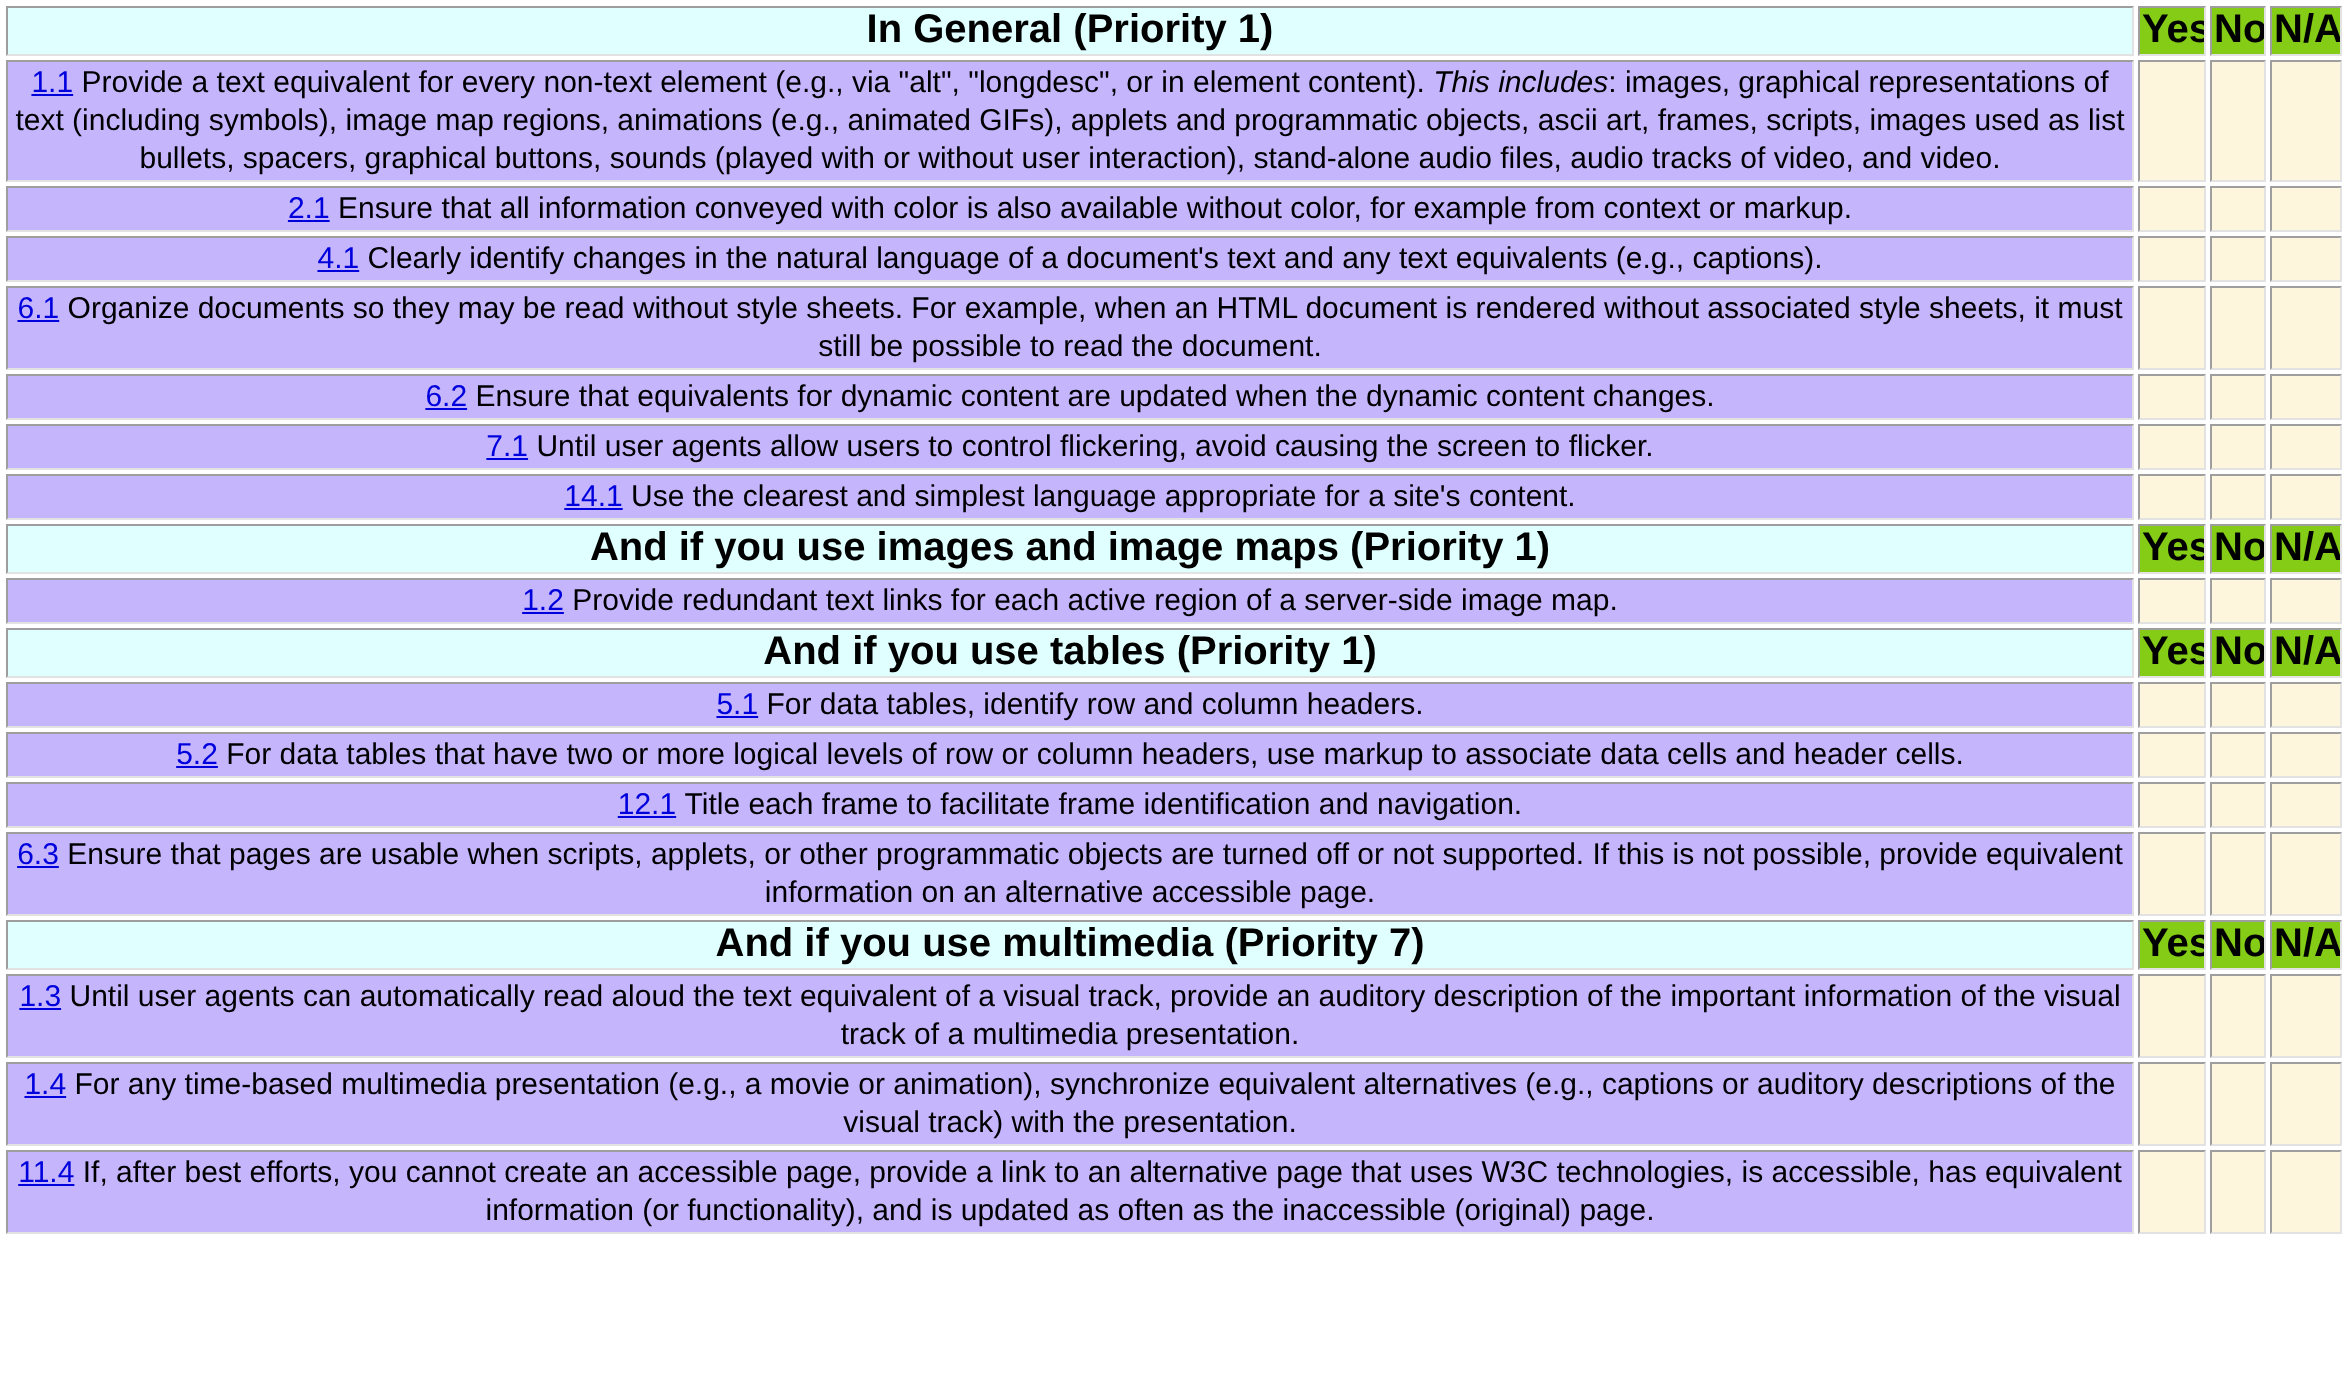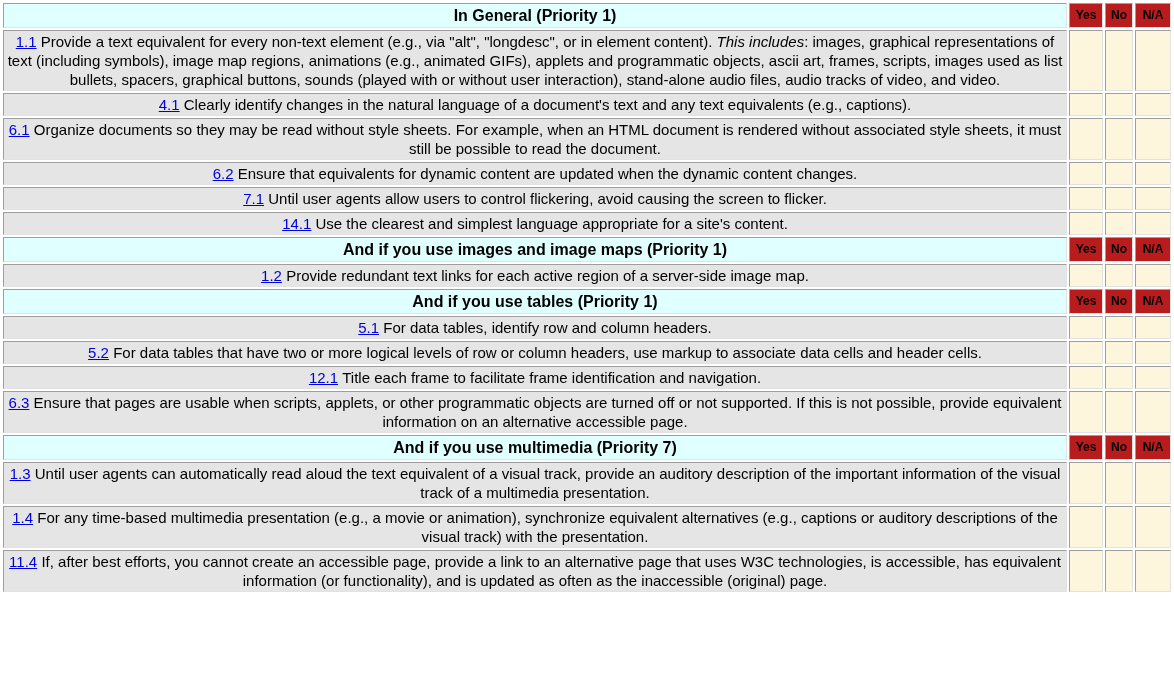--- a/index.html
+++ b/index.html
@@ -23,32 +23,32 @@
     border-color: #9e9e9e #e2e2e2 #e2e2e2 #9e9e9e;
     padding: 1px 3px;
     text-align: center;
     vertical-align: middle;
     font-size: 15px;
     line-height: 19px;
     overflow: hidden;
   }
   th.sec {
     background: #e0ffff;
-    font-size: 16px;
+    font-size: 20px;
     font-weight: bold;
     padding: 2px 3px;
   }
   th.colh {
-    background: #b91c1c;
-    font-size: 12px;
+    background: #84cc16;
+    font-size: 20px;
     font-weight: bold;
     padding: 2px 1px;
   }
   td.item {
-    background: #e5e5e5;
+    background: #c4b5fd;
   }
   td.box {
     background: #fdf5dc;
   }
   a.lnk {
     color: #0000dd;
     text-decoration: underline;
     margin-right: 0.28em;
     cursor: pointer;
   }
@@ -69,20 +69,26 @@
   <tbody>
 
     <tr>
       <th class="sec">In General (Priority 1)</th>
       <th class="colh">Yes</th>
       <th class="colh">No</th>
       <th class="colh">N/A</th>
     </tr>
     <tr>
       <td class="item"><a class="lnk">1.1</a><span>Provide a text equivalent for every non-text element (e.g., via "alt", "longdesc", or in element content). </span><em class="inc">This includes</em><span>: images, graphical representations of text (including symbols), image map regions, animations (e.g., animated GIFs), applets and programmatic objects, ascii art, frames, scripts, images used as list bullets, spacers, graphical buttons, sounds (played with or without user interaction), stand-alone audio files, audio tracks of video, and video.</span></td>
+      <td class="box"></td>
+      <td class="box"></td>
+      <td class="box"></td>
+    </tr>
+    <tr>
+      <td class="item"><a class="lnk">2.1</a><span>Ensure that all information conveyed with color is also available without color, for example from context or markup.</span></td>
       <td class="box"></td>
       <td class="box"></td>
       <td class="box"></td>
     </tr>
     <tr>
       <td class="item"><a class="lnk">4.1</a><span>Clearly identify changes in the natural language of a document's text and any text equivalents (e.g., captions).</span></td>
       <td class="box"></td>
       <td class="box"></td>
       <td class="box"></td>
     </tr>

